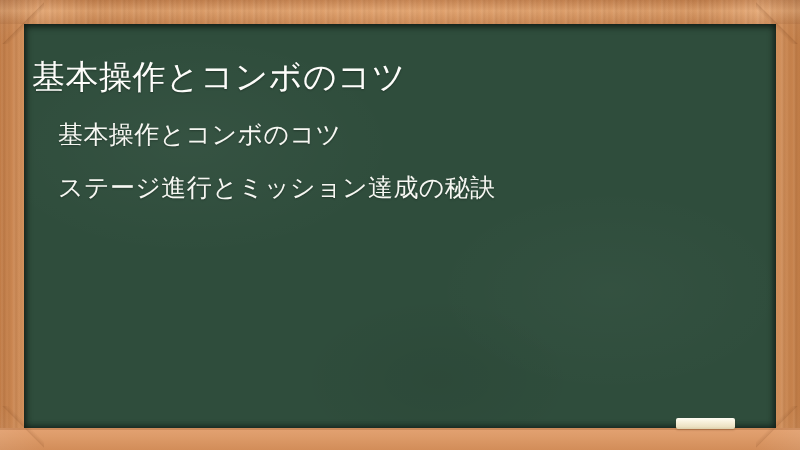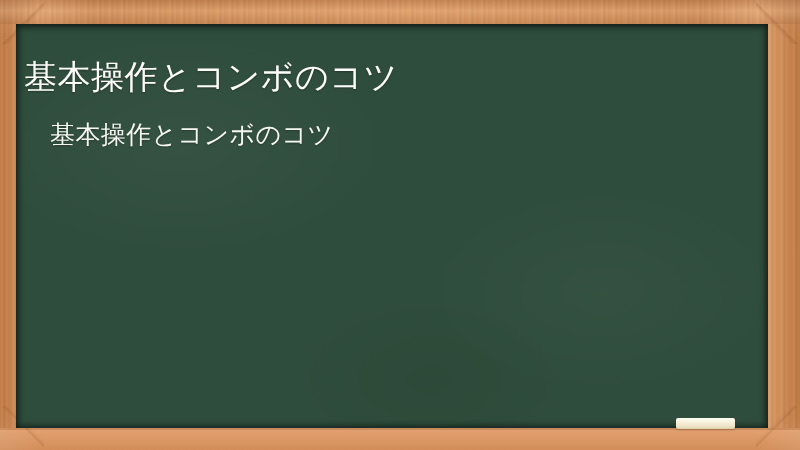--- a/index.html
+++ b/index.html
@@ -87,21 +87,21 @@
     pointer-events: none;
   }
   .miter.tl { top: 0;    left: 0;  background: linear-gradient(135deg, rgba(255,255,255,0.10) 0%, rgba(255,255,255,0) 52%, rgba(110,58,24,0.20) 53%, rgba(110,58,24,0) 60%); }
   .miter.tr { top: 0;    right: 0; background: linear-gradient(225deg, rgba(255,255,255,0.10) 0%, rgba(255,255,255,0) 52%, rgba(110,58,24,0.20) 53%, rgba(110,58,24,0) 60%); }
   .miter.bl { bottom: 0; left: 0;  background: linear-gradient(45deg,  rgba(255,255,255,0.08) 0%, rgba(255,255,255,0) 52%, rgba(110,58,24,0.16) 53%, rgba(110,58,24,0) 60%); }
   .miter.br { bottom: 0; right: 0; background: linear-gradient(315deg, rgba(255,255,255,0.08) 0%, rgba(255,255,255,0) 52%, rgba(110,58,24,0.16) 53%, rgba(110,58,24,0) 60%); }
 
   
   .board {
     position: absolute;
-    left: 16px;
+    left: 24px;
     top: 24px;
     width: 752px;
     height: 404px;
     background: #2f4d3c;
     box-shadow:
       inset 0 3px 7px rgba(0,0,0,0.42),
       inset 3px 0 6px rgba(0,0,0,0.26),
       inset -3px 0 6px rgba(0,0,0,0.26),
       inset 0 -3px 6px rgba(0,0,0,0.20);
     overflow: hidden;
@@ -194,20 +194,23 @@
 
   <div class="board">
     <div class="board-content">
 
       <h1 class="slide-title">基本操作とコンボのコツ</h1>
 
       <ul class="bullet-list">
         <li class="bullet-item">
           <span>基本操作とコンボのコツ</span>
         </li>
+        <li class="bullet-item">
+          <span>ステージ進行とミッション達成の秘訣</span>
+        </li>
       </ul>
 
     </div>
   </div>
 
   <div class="chalk-stick"></div>
 
 </div>
 
 </body></html>

